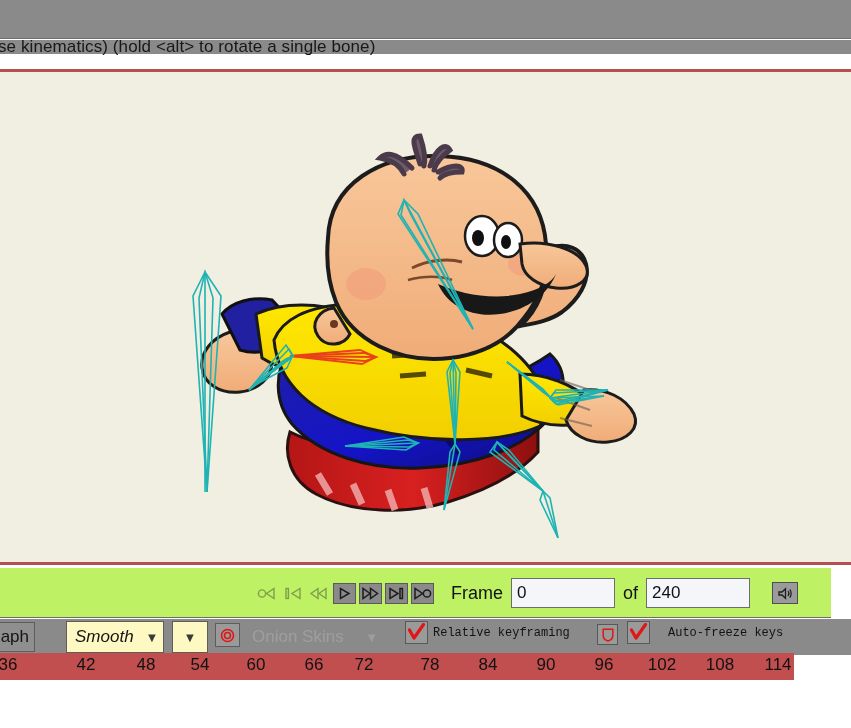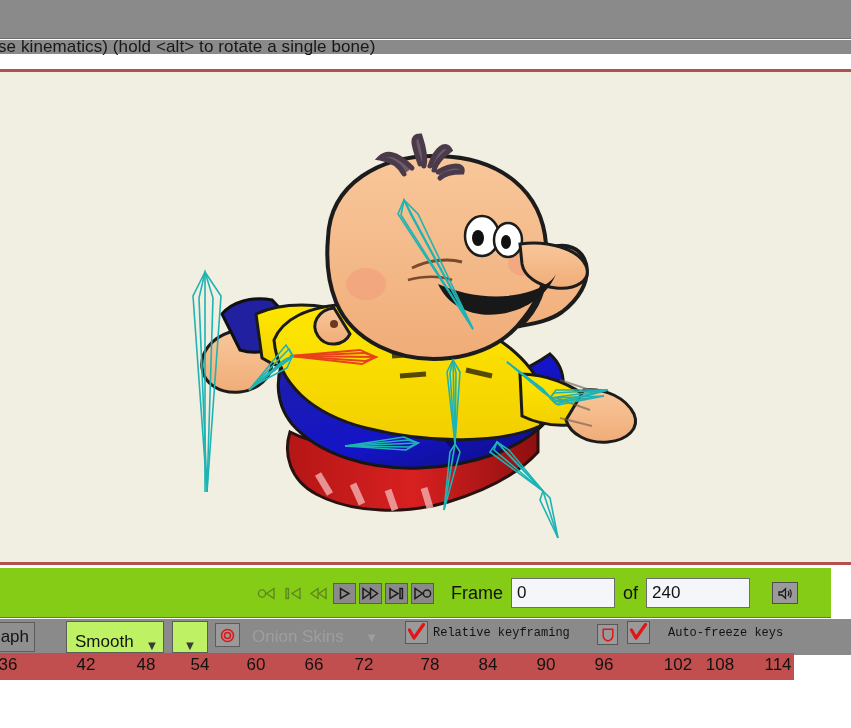--- a/index.html
+++ b/index.html
@@ -42,21 +42,21 @@
     background:#f0efe2;
     box-sizing:border-box;
     overflow:hidden;
   }
   .canvas-stage{position:absolute;inset:0;}
   .char-svg{position:absolute;left:0;top:0;}
 
   
   .transport{
     position:absolute;left:0;top:568px;width:831px;height:50px;
-    background:#84cc16;
+    background:#bef264;
     border-bottom:1px solid #6d6d6d;
     box-sizing:border-box;
   }
   .transport-inner{
     position:absolute;left:255px;top:0;height:50px;
     display:flex;align-items:center;gap:0;
   }
   .tbtn{
     width:23px;height:21px;margin-right:3px;
     display:flex;align-items:center;justify-content:center;
@@ -92,22 +92,22 @@
   }
   .graph-btn{
     position:absolute;left:-16px;top:3px;
     width:51px;height:30px;
     border:1px solid #5d5d5d;background:#8f8f8f;
     display:flex;align-items:center;justify-content:flex-end;
     padding-right:5px;box-sizing:border-box;
     font-size:17px;color:#141414;
   }
   .combo{
-    height:32px;border:1px solid #5d5d5d;background:#bef264;
-    display:flex;align-items:flex-end;box-sizing:border-box;
+    height:32px;border:1px solid #5d5d5d;background:#fef9c3;
+    display:flex;align-items:center;box-sizing:border-box;font-style:italic;
   }
   .combo .ctext{font-size:17px;color:#141414;padding-left:8px;flex:1;white-space:nowrap;}
   .combo .carrow{
     font-size:13px;color:#3a3a3a;padding:0 9px 0 12px;line-height:1;
   }
   .combo.smooth{position:absolute;left:66px;top:2px;width:98px;}
   .combo.tiny{position:absolute;left:172px;top:2px;width:36px;justify-content:center;}
   .combo.tiny .carrow{padding:0;}
   .onion-btn{
     position:absolute;left:215px;top:4px;width:25px;height:24px;
@@ -463,20 +463,20 @@
       <div class="tick" style="left: 86px;">42</div>
       <div class="tick" style="left: 146px;">48</div>
       <div class="tick" style="left: 200px;">54</div>
       <div class="tick" style="left: 256px;">60</div>
       <div class="tick" style="left: 314px;">66</div>
       <div class="tick" style="left: 364px;">72</div>
       <div class="tick" style="left: 430px;">78</div>
       <div class="tick" style="left: 488px;">84</div>
       <div class="tick" style="left: 546px;">90</div>
       <div class="tick" style="left: 604px;">96</div>
-      <div class="tick" style="left: 678px;">102</div>
+      <div class="tick" style="left: 662px;">102</div>
       <div class="tick" style="left: 720px;">108</div>
       <div class="tick" style="left: 778px;">114</div>
       <div class="tick" style="left: 836px;">120</div>
     </div>
   <div class="belowwhite"></div>
 
 </div>
 
 </body></html>

